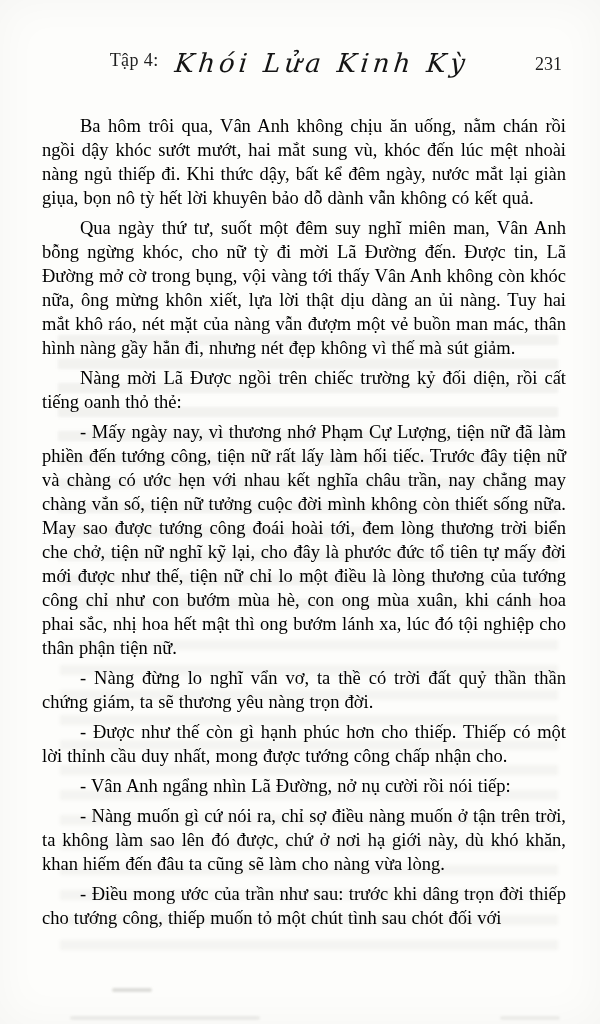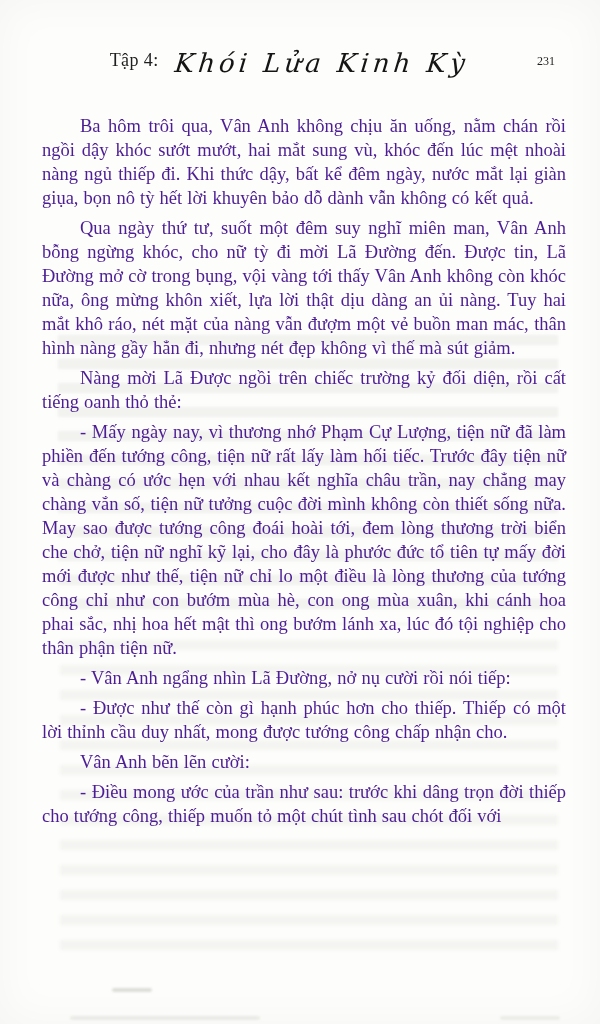--- a/index.html
+++ b/index.html
@@ -42,41 +42,41 @@
     margin-left: 12px;
     font-family: "DejaVu Serif", serif;
     font-style: italic;
     font-size: 26px;
     letter-spacing: 4px;
     transform: skewX(-6deg);
     color: #151515;
   }
   .page-number {
     position: absolute;
-    right: 11px;
+    right: 4px;
     top: 6px;
-    font-size: 12px;
+    font-size: 18px;
     color: #1e1e1e;
     text-align: center;
   }
 
   
   .body-text {
     position: absolute;
     top: 114px;
     left: 42px;
     width: 524px;
   }
   .body-text p {
     margin: 0 0 6px 0;
     font-size: 18.5px;
     line-height: 24px;
     text-align: justify;
     text-indent: 38px;
-    color: #4c1d95;
+    color: #000000;
     word-spacing: 0.5px;
   }
 
   
   .ghost {
     position: absolute;
     pointer-events: none;
     filter: blur(1.6px);
   }
   .ghost-a {
@@ -118,23 +118,24 @@
       <span class="script-title">Khói Lửa Kinh Kỳ</span>
     </div>
     <span class="page-number">231</span>
   </div>
 
   <div class="body-text">
     <p>Ba hôm trôi qua, Vân Anh không chịu ăn uống, nằm chán rồi ngồi dậy khóc sướt mướt, hai mắt sung vù, khóc đến lúc mệt nhoài nàng ngủ thiếp đi. Khi thức dậy, bất kể đêm ngày, nước mắt lại giàn giụa, bọn nô tỳ hết lời khuyên bảo dỗ dành vẫn không có kết quả.</p>
     <p>Qua ngày thứ tư, suốt một đêm suy nghĩ miên man, Vân Anh bỗng ngừng khóc, cho nữ tỳ đi mời Lã Đường đến. Được tin, Lã Đường mở cờ trong bụng, vội vàng tới thấy Vân Anh không còn khóc nữa, ông mừng khôn xiết, lựa lời thật dịu dàng an ủi nàng. Tuy hai mắt khô ráo, nét mặt của nàng vẫn đượm một vẻ buồn man mác, thân hình nàng gầy hẳn đi, nhưng nét đẹp không vì thế mà sút giảm.</p>
     <p>Nàng mời Lã Được ngồi trên chiếc trường kỷ đối diện, rồi cất tiếng oanh thỏ thẻ:</p>
     <p>- Mấy ngày nay, vì thương nhớ Phạm Cự Lượng, tiện nữ đã làm phiền đến tướng công, tiện nữ rất lấy làm hối tiếc. Trước đây tiện nữ và chàng có ước hẹn với nhau kết nghĩa châu trần, nay chẳng may chàng vắn số, tiện nữ tưởng cuộc đời mình không còn thiết sống nữa. May sao được tướng công đoái hoài tới, đem lòng thương trời biển che chở, tiện nữ nghĩ kỹ lại, cho đây là phước đức tổ tiên tự mấy đời mới được như thế, tiện nữ chỉ lo một điều là lòng thương của tướng công chỉ như con bướm mùa hè, con ong mùa xuân, khi cánh hoa phai sắc, nhị hoa hết mật thì ong bướm lánh xa, lúc đó tội nghiệp cho thân phận tiện nữ.</p>
+    <p>- Nàng đừng lo nghĩ vẩn vơ, ta thề có trời đất quỷ thần thần chứng giám, ta sẽ thương yêu nàng trọn đời.</p>
+    <p>- Được như thế còn gì hạnh phúc hơn cho thiếp. Thiếp có một lời thỉnh cầu duy nhất, mong được tướng công chấp nhận cho.</p>
     <p>- Vân Anh ngẩng nhìn Lã Đường, nở nụ cười rồi nói tiếp:</p>
-    <p>- Được như thế còn gì hạnh phúc hơn cho thiếp. Thiếp có một lời thỉnh cầu duy nhất, mong được tướng công chấp nhận cho.</p>
-    <p>Vân Anh bẽn lẽn cười:</p>
+    <p>- Nàng muốn gì cứ nói ra, chỉ sợ điều nàng muốn ở tận trên trời, ta không làm sao lên đó được, chứ ở nơi hạ giới này, dù khó khăn, khan hiếm đến đâu ta cũng sẽ làm cho nàng vừa lòng.</p>
     <p>- Điều mong ước của trần như sau: trước khi dâng trọn đời thiếp cho tướng công, thiếp muốn tỏ một chút tình sau chót đối với</p>
   </div>
 
   <div class="smudge smudge-1"></div>
   <div class="smudge smudge-2"></div>
   <div class="smudge smudge-3"></div>
 
 </div>
 
 </body></html>

